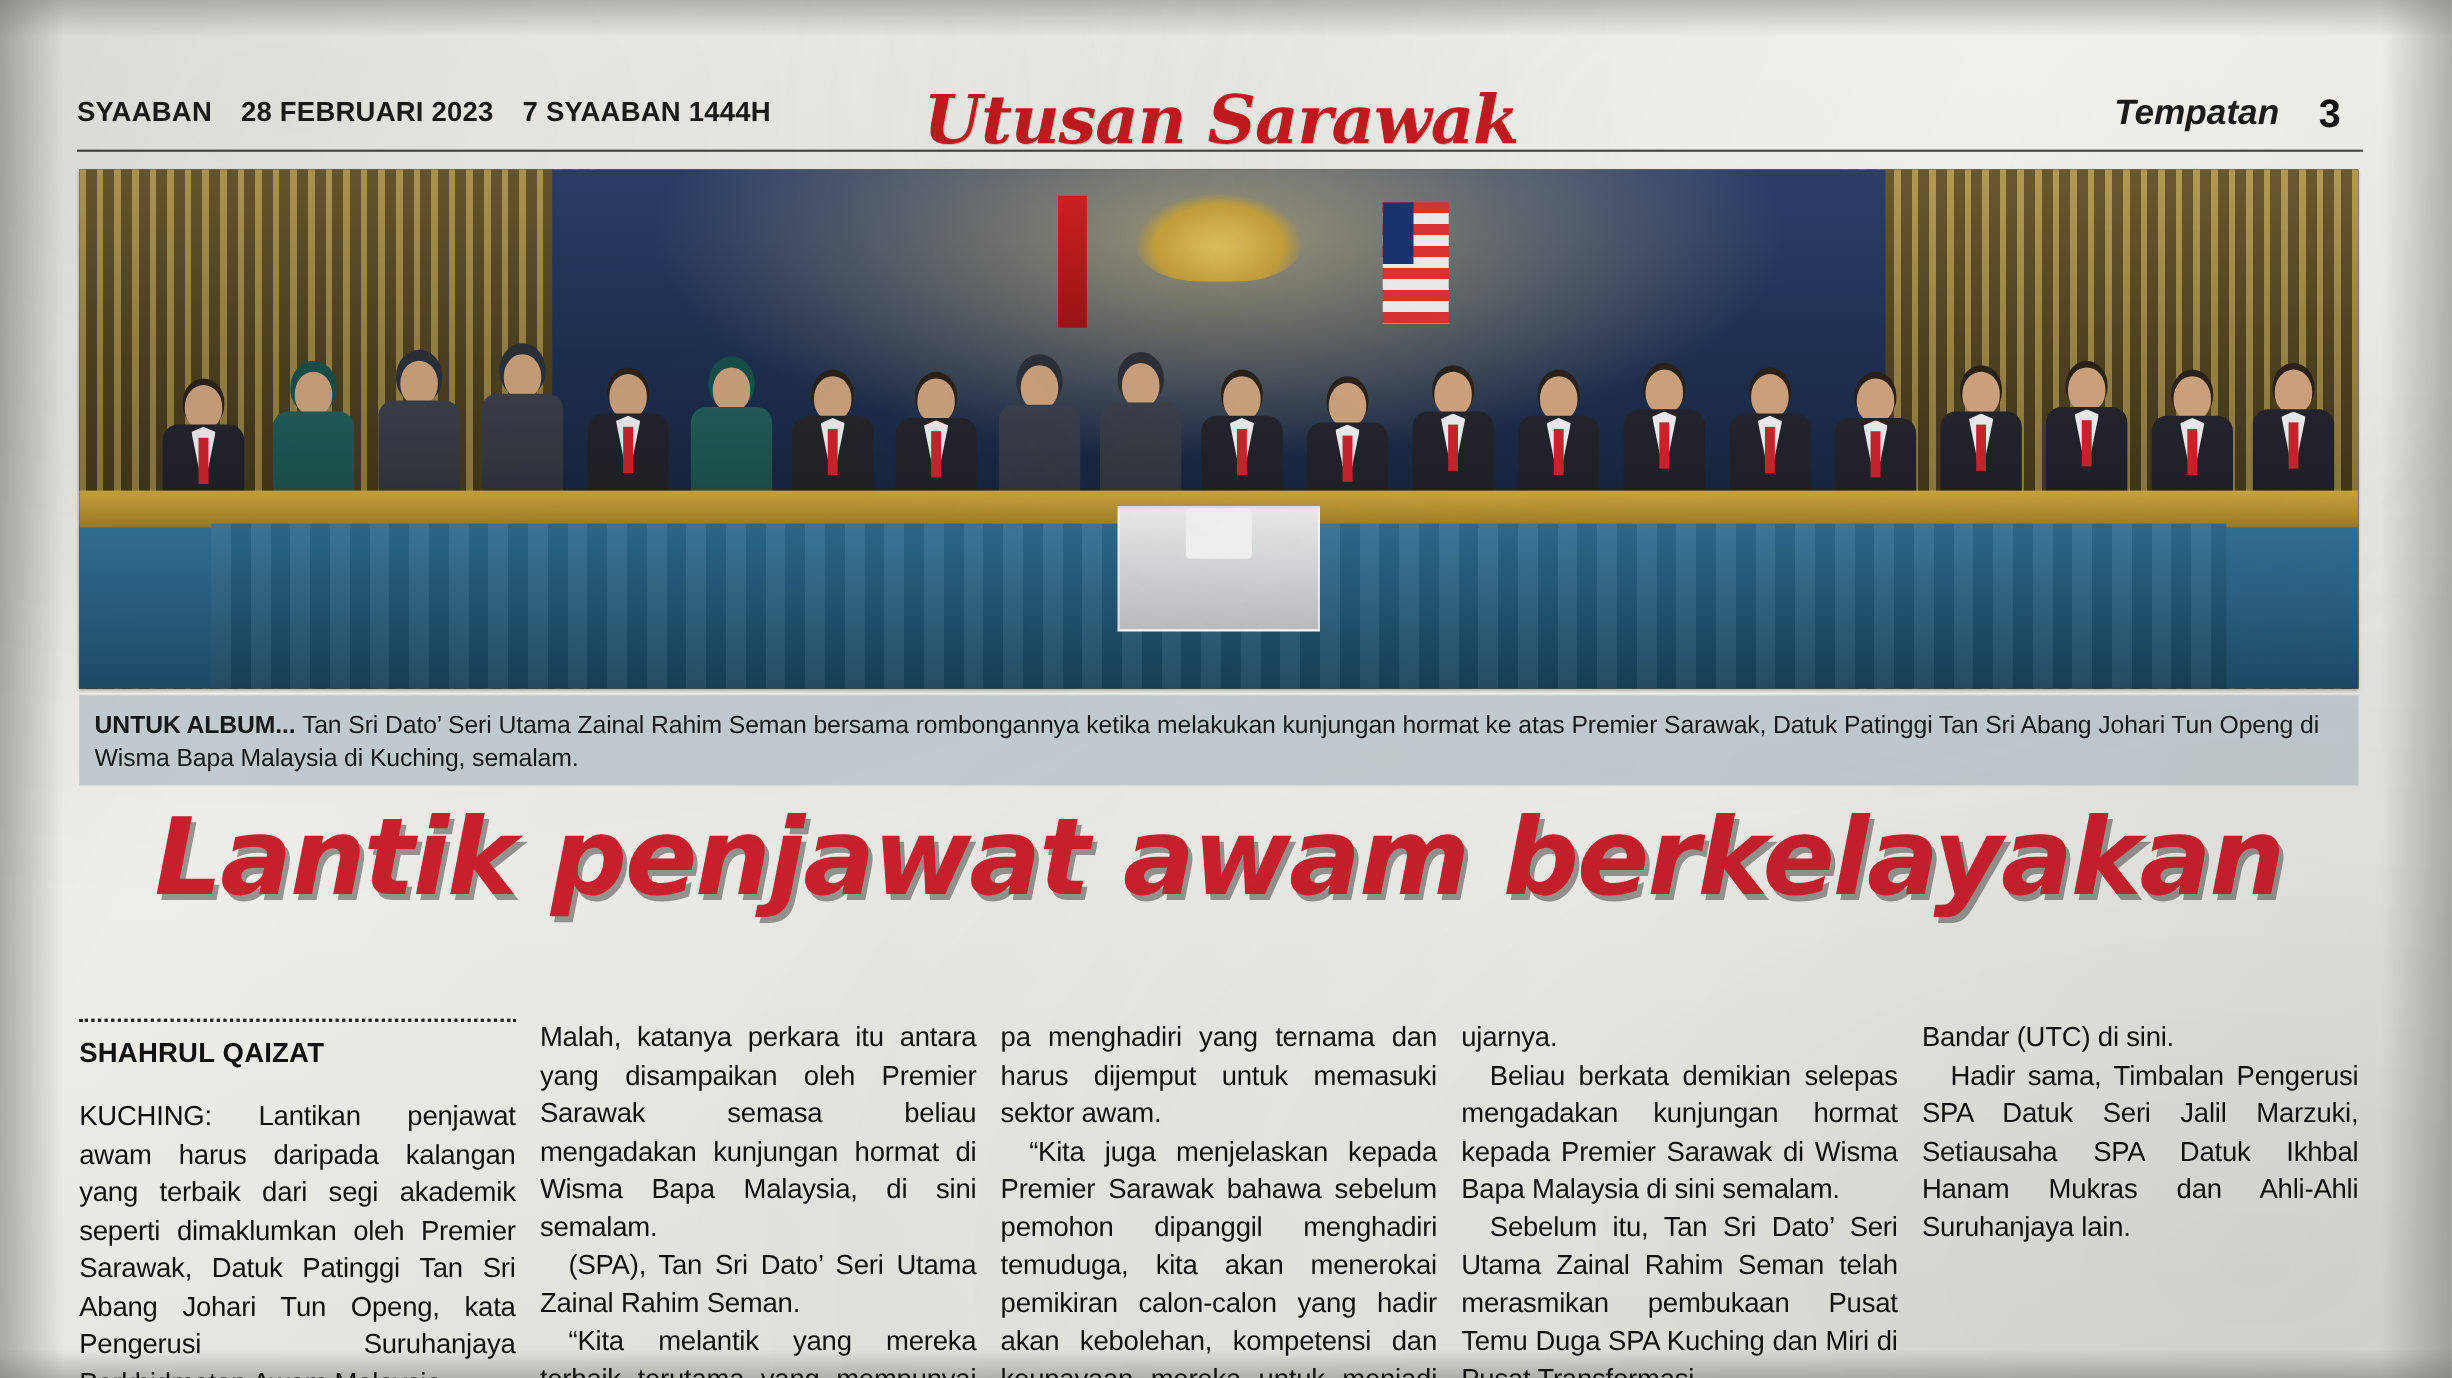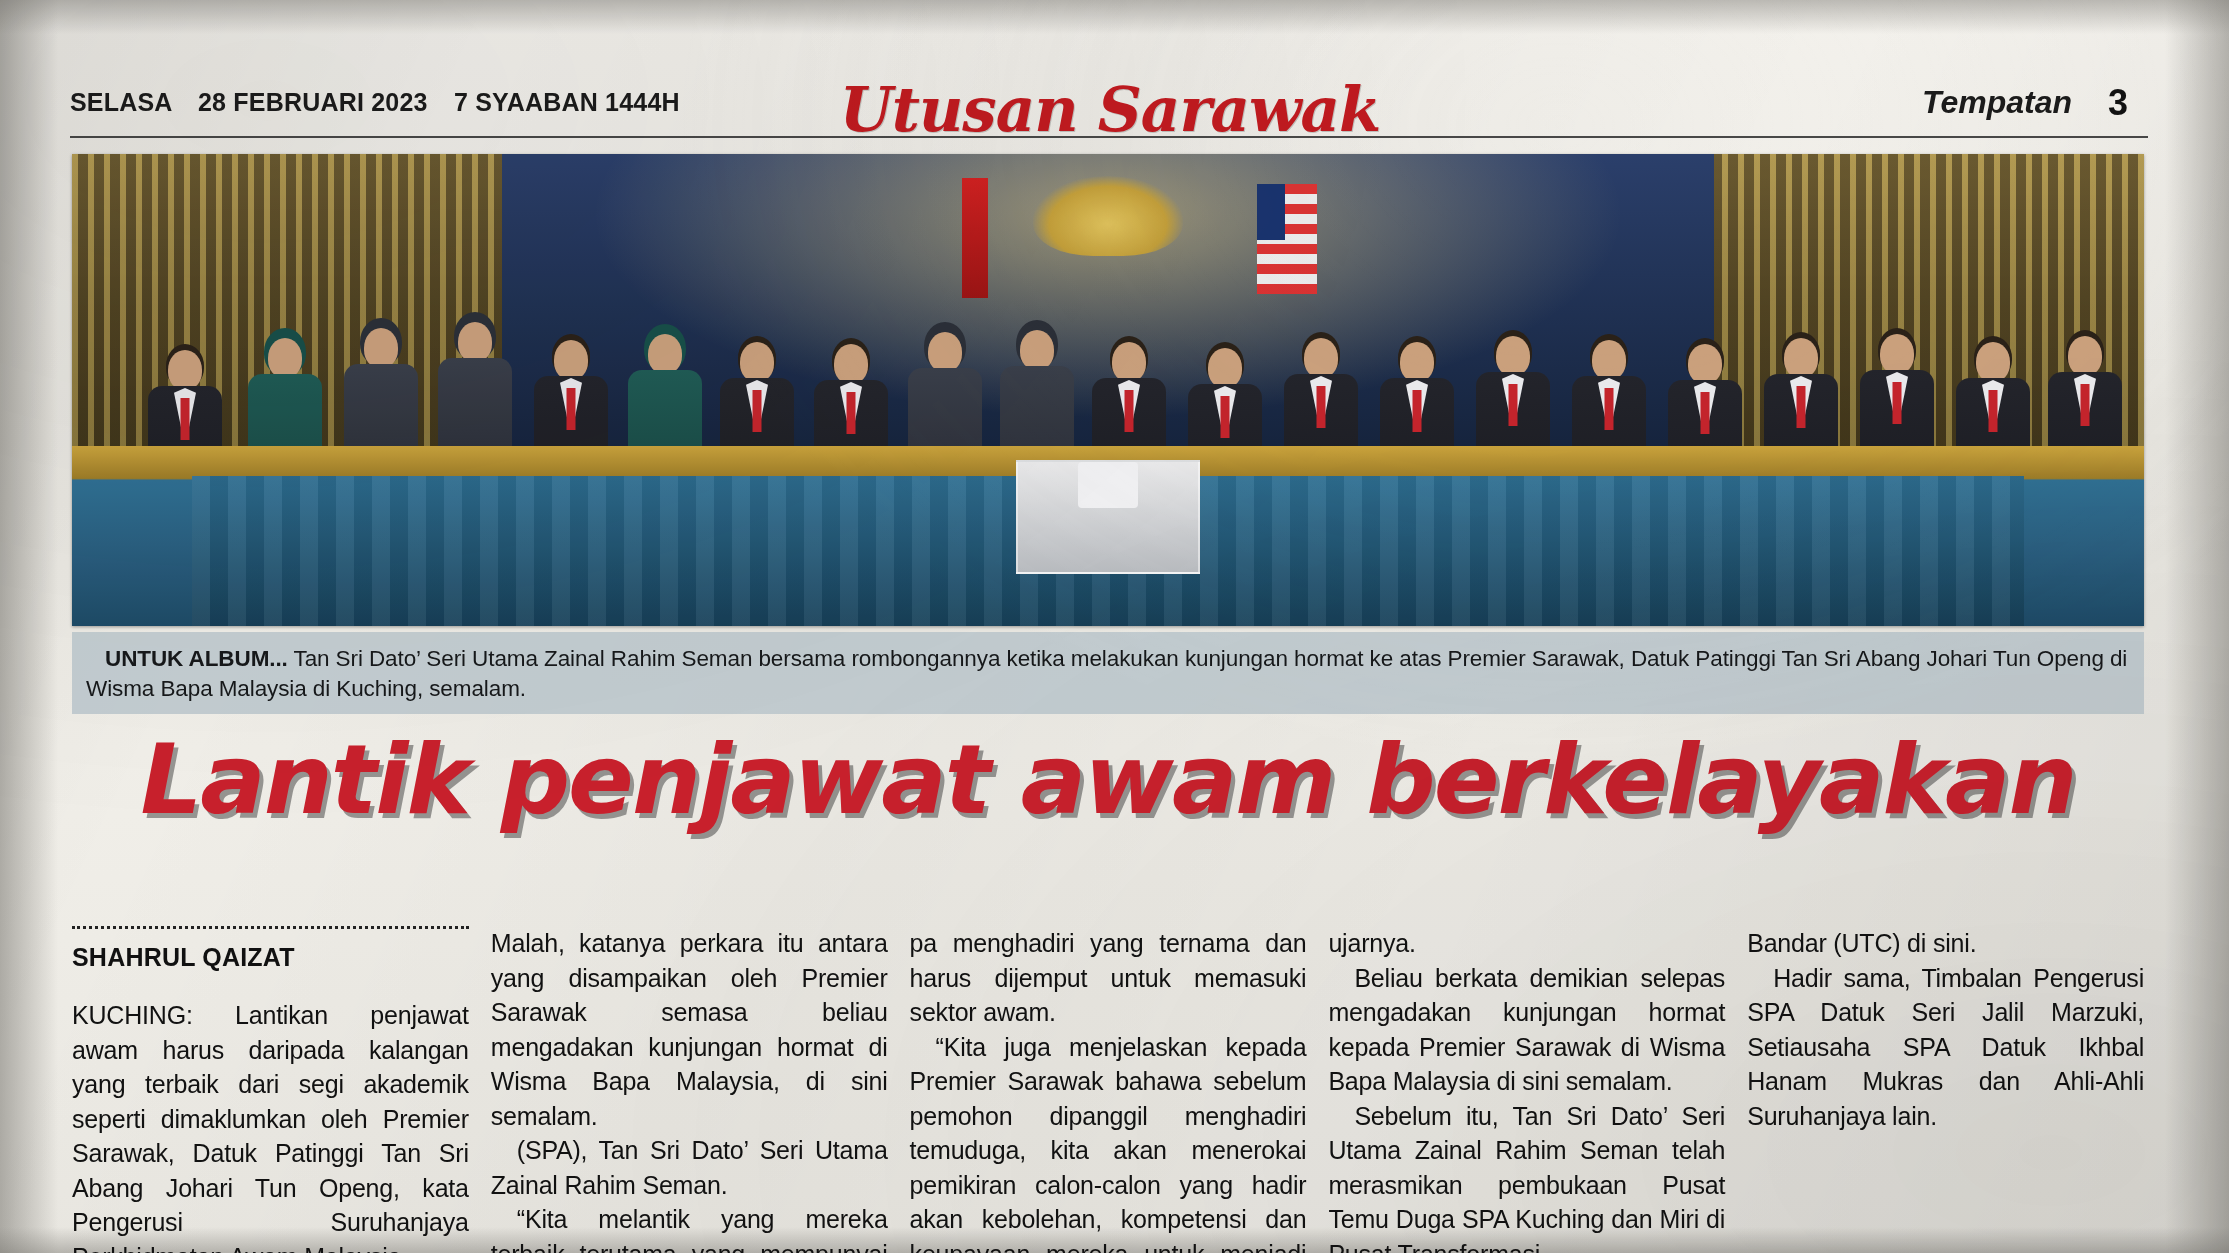--- a/index.html
+++ b/index.html
@@ -227,21 +227,21 @@
     background: rgba(176,191,199,.70);
     padding: 12px 14px 10px 14px;
     box-sizing: border-box;
   }
   .caption .txt {
     font-size: 22.5px;
     line-height: 30px;
     color: #16181a;
     letter-spacing: -.1px;
   }
-  .caption .lead { font-weight: bold; margin-left: 19px; }
+  .caption .lead { font-weight: bold; }
 
   
   .headline {
     position: absolute;
     left: 10px;
     top: 686px;
     width: 2072px;
     text-align: center;
     font-family: "DejaVu Sans", sans-serif;
     font-weight: bold;
@@ -323,21 +323,21 @@
 <div class="page">
   <div class="edge-left"></div>
   <div class="edge-top"></div>
   <div class="edge-bottom"></div>
   <div class="edge-right"></div>
 
   <div class="sheet">
 
     <div class="masthead">
       <div class="mast-date">
-        <span>SELASA</span>
+        <span>SYAABAN</span>
         <span class="sep"></span>
         <span>28 FEBRUARI 2023</span>
         <span class="sep"></span>
         <span>7 SYAABAN  1444H</span>
       </div>
       <div class="mast-title">Utusan Sarawak</div>
       <div class="mast-section">Tempatan</div>
       <div class="mast-page">3</div>
     </div>
     <div class="rule"></div>

